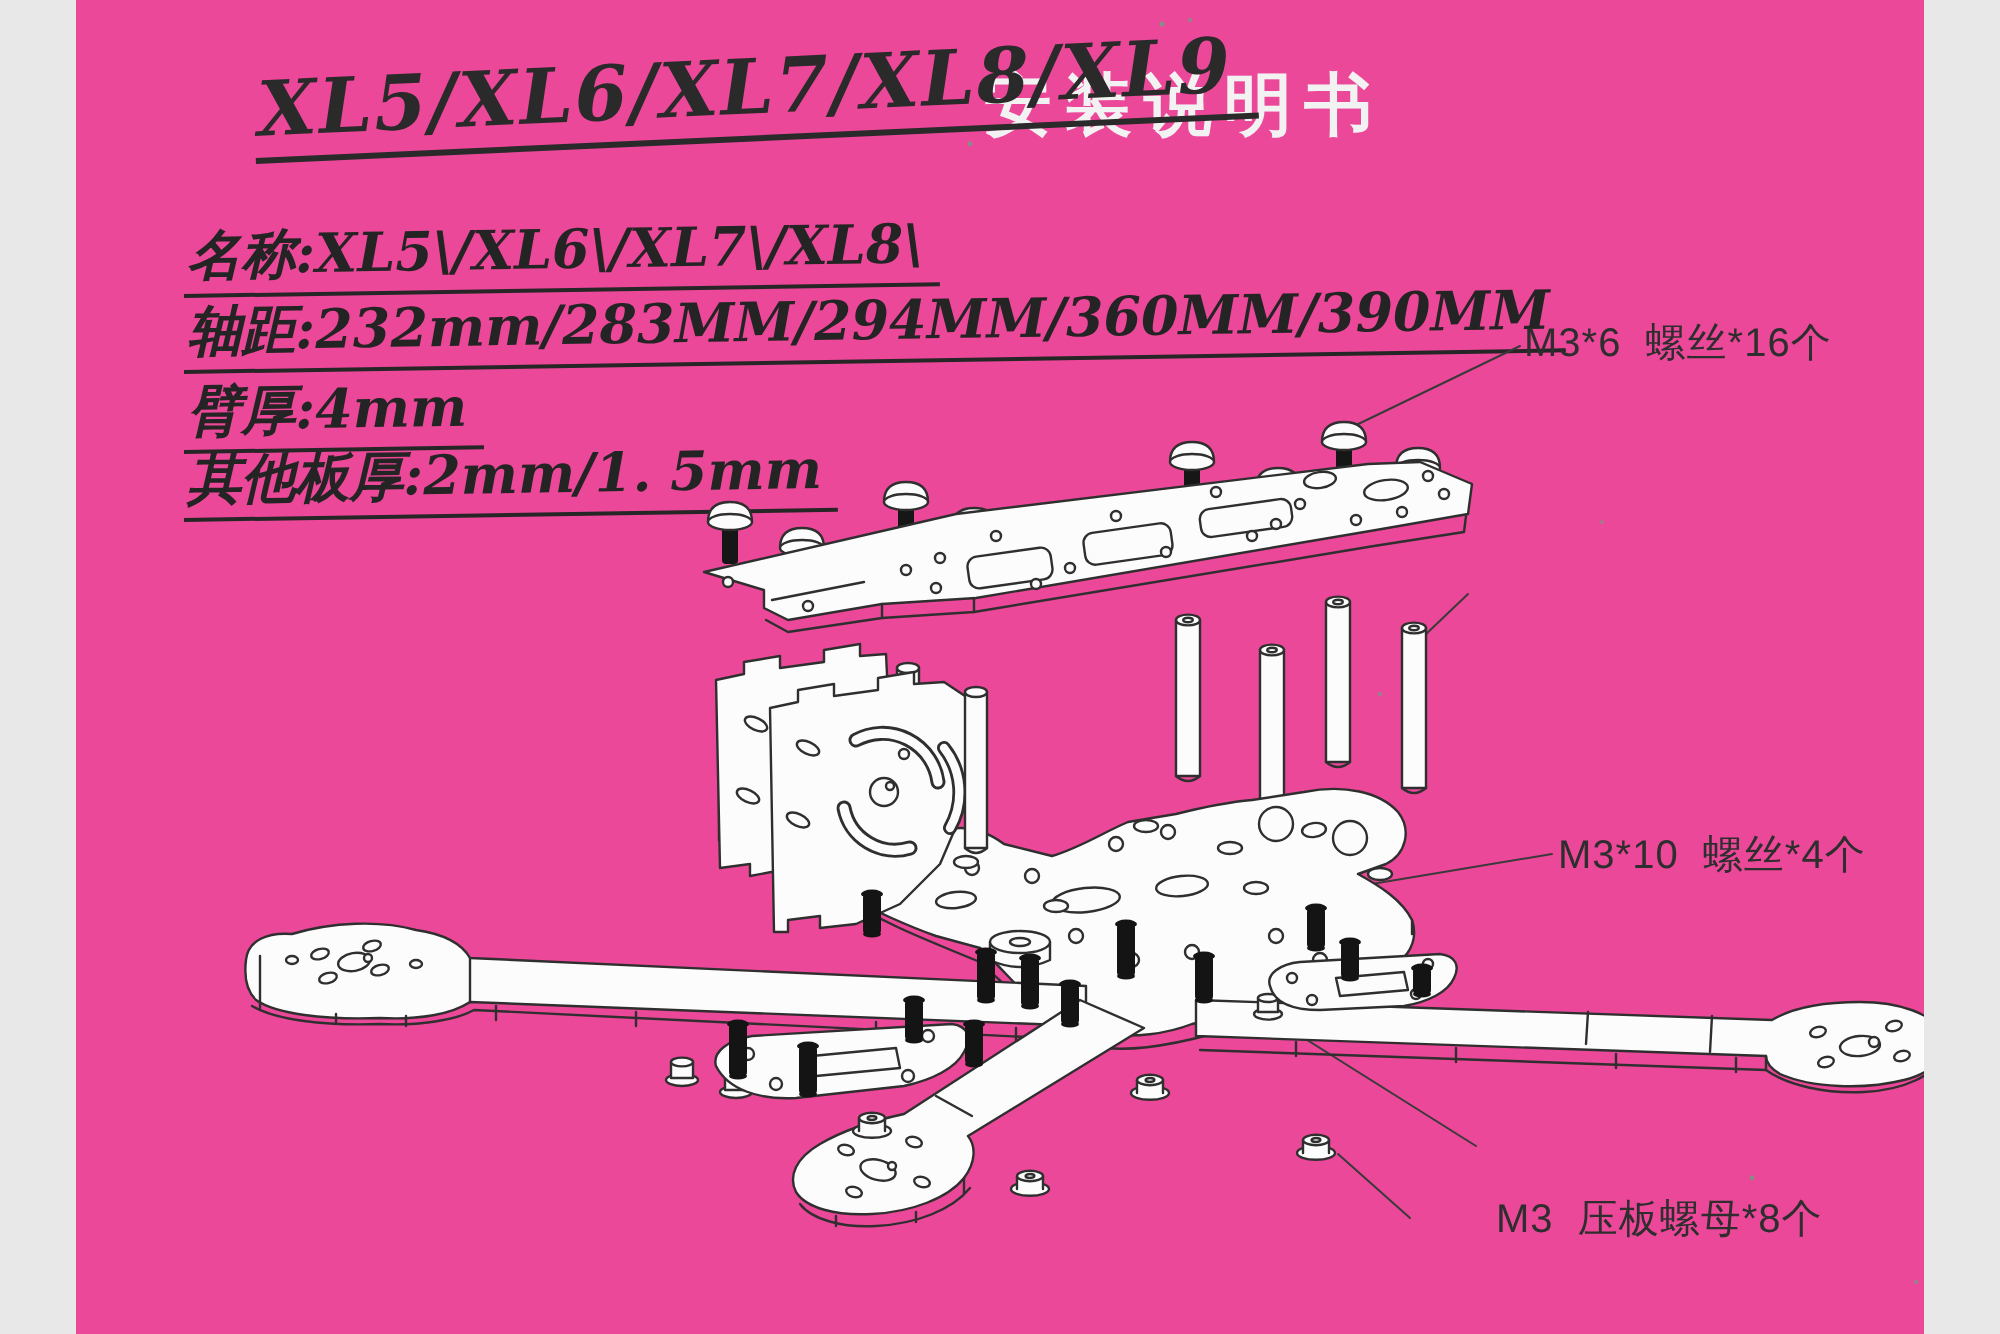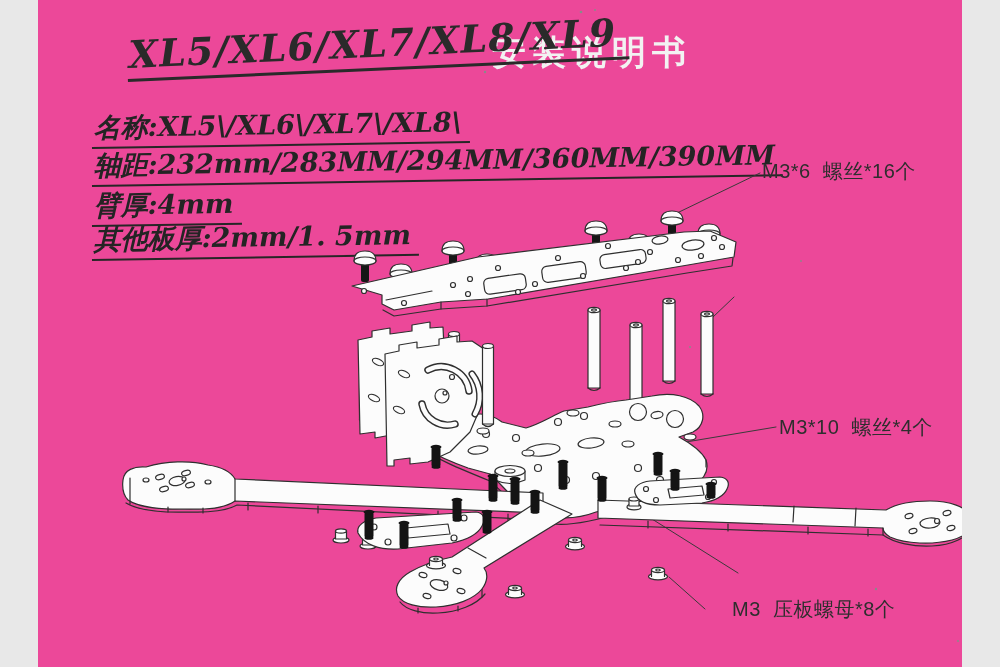--- a/index.html
+++ b/index.html
@@ -31,21 +31,21 @@
   #spec-otherthickness{top:222px;}
   .callout{
     position:absolute;
     font-family:Liberation Sans, sans-serif;
     font-size:20px;color:#2e2e2e;white-space:pre;letter-spacing:0.5px;
   }
   #callout-m3x6{left:724px;top:158px;}
   #callout-m3x30{left:697px;top:283px;}
   #callout-m3x10{left:741px;top:414px;}
   #callout-m3x16{left:703px;top:563px;}
-  #callout-m3nut{left:694px;top:596px;}
+  #callout-m3nut{left:710px;top:596px;}
   svg.drawing{position:absolute;left:0;top:0;}
 </style>
 </head>
 <body>
 
 <div class="page">
 
   <div class="watermark">安装说明书</div>
 
   <div class="title">XL5/XL6/XL7/XL8/XL9</div>

